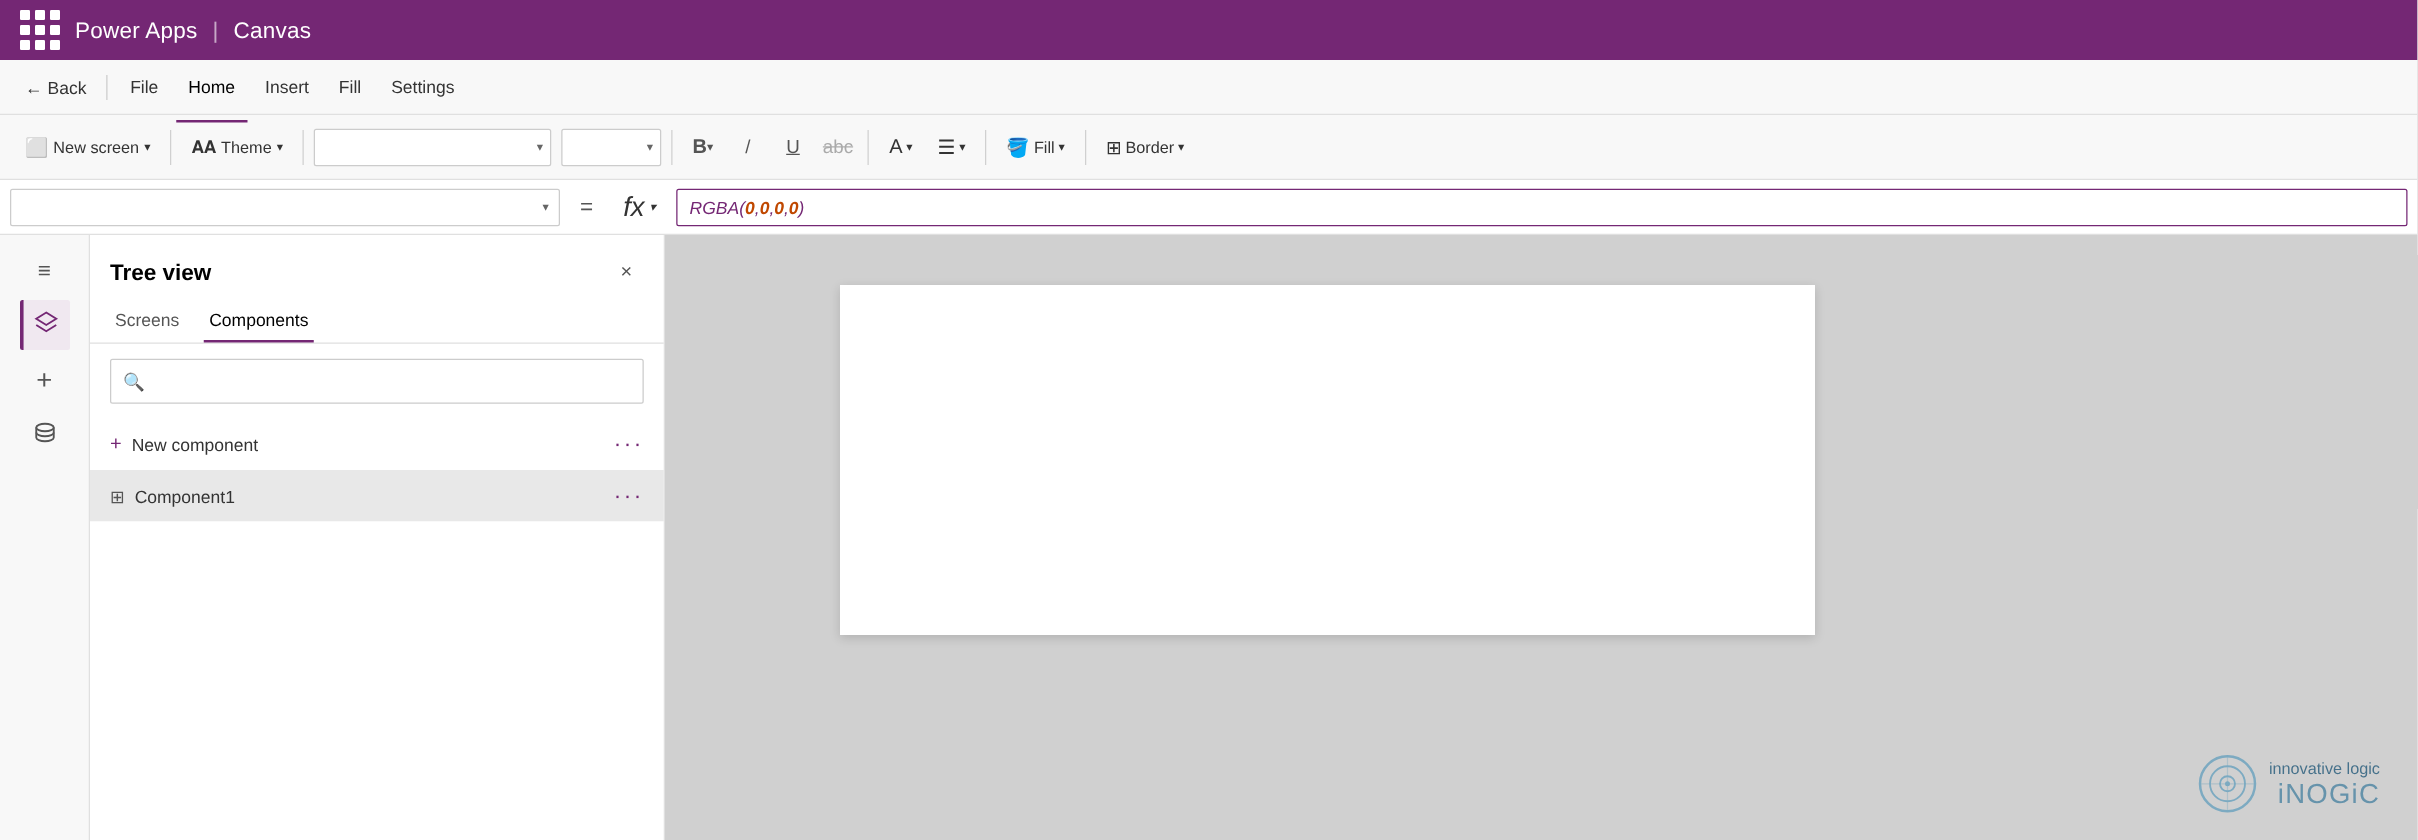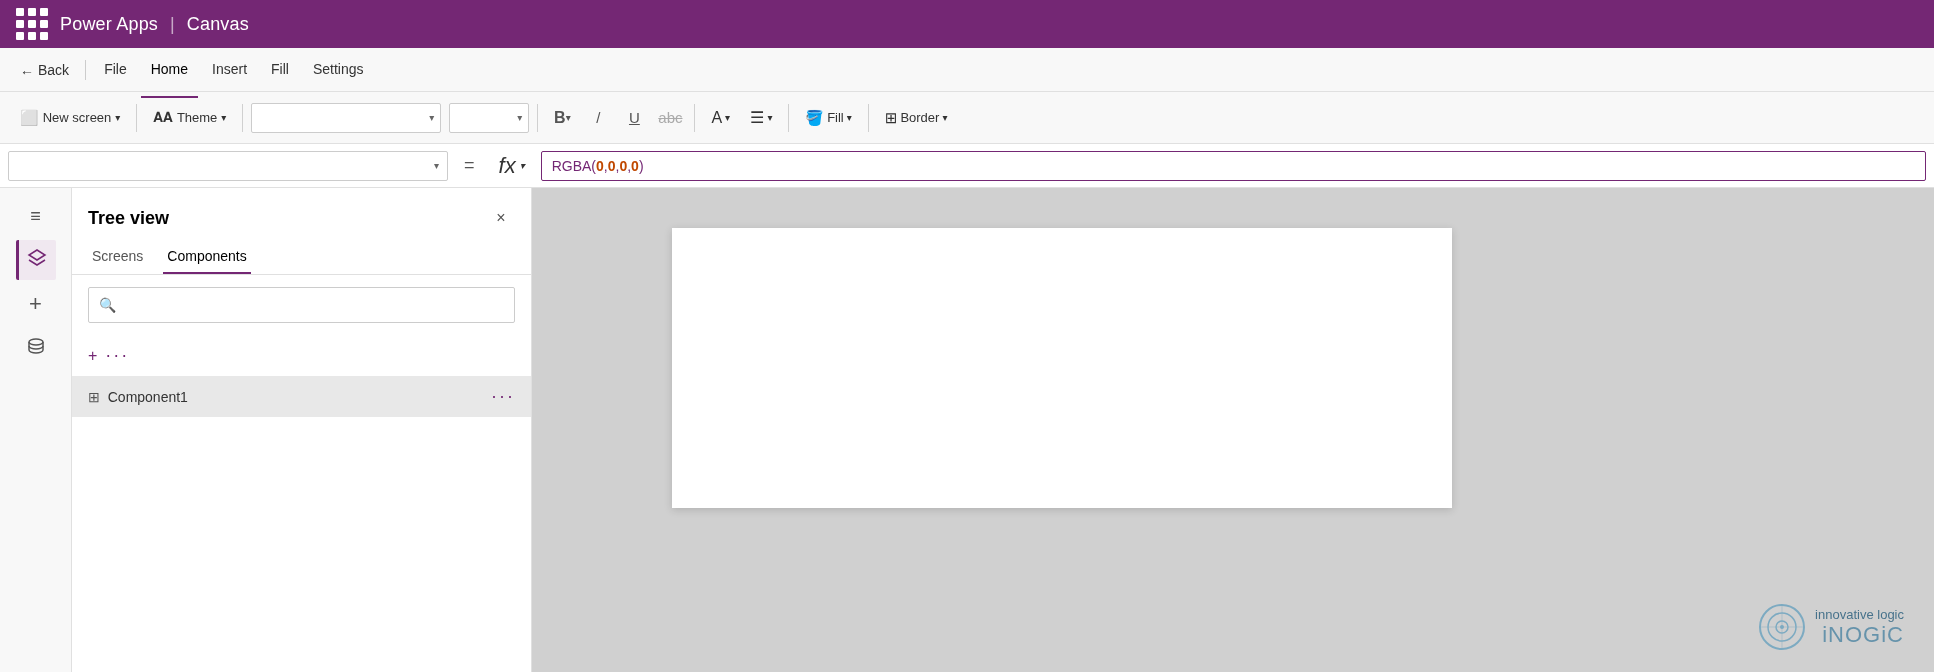--- a/index.html
+++ b/index.html
@@ -177,20 +177,21 @@
     .formula-input {
       flex: 1;
       height: 30px;
       border: 1px solid #742774;
       border-radius: 2px;
       padding: 0 10px;
       font-size: 14px;
       font-family: 'Segoe UI', sans-serif;
       color: #333;
       outline: none;
+      font-style: italic;
     }
     .formula-rgba { color: #742774; font-size: 14px; }
     .formula-num { color: #c04800; font-weight: 600; font-size: 14px; }
 
     
     .main-area {
       display: flex;
       height: calc(672px - 48px - 44px - 52px - 44px);
       background: #f3f2f1;
     }
@@ -500,20 +501,21 @@
     </div>
     <div class="tree-tabs">
       <div class="tree-tab">Screens</div>
       <div class="tree-tab active">Components</div>
     </div>
     <div class="tree-search">
       <span style="color:#777; font-size:14px;">🔍</span>
     </div>
     <div class="tree-list-item">
       <span style="color:#742774; font-size:16px; font-weight:300;">+</span>
+      <span class="tree-item-label">New component</span>
       <span class="tree-item-more">···</span>
     </div>
     <div class="tree-list-item selected">
       <span style="font-size:14px; color:#555;">⊞</span>
       <span class="tree-item-label">Component1</span>
       <span class="tree-item-more">···</span>
     </div>
   </div>
 
   <div class="canvas-area">

